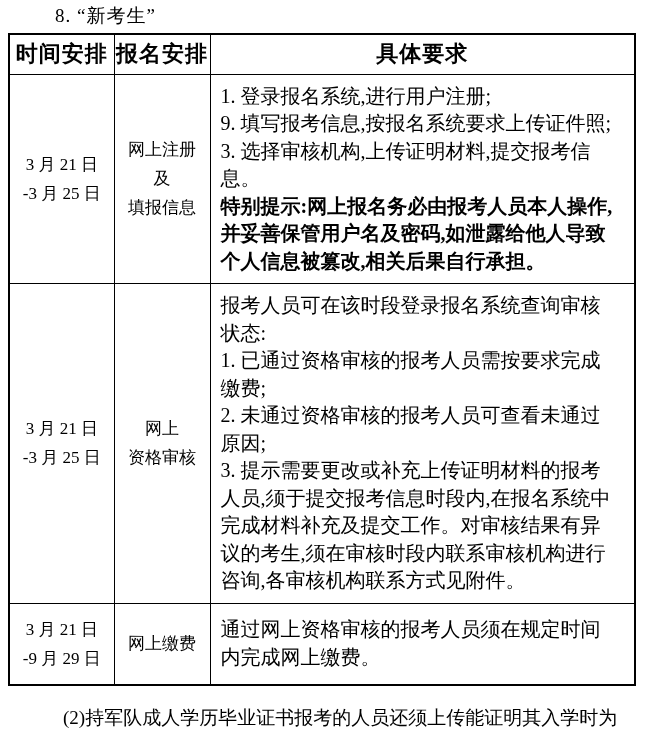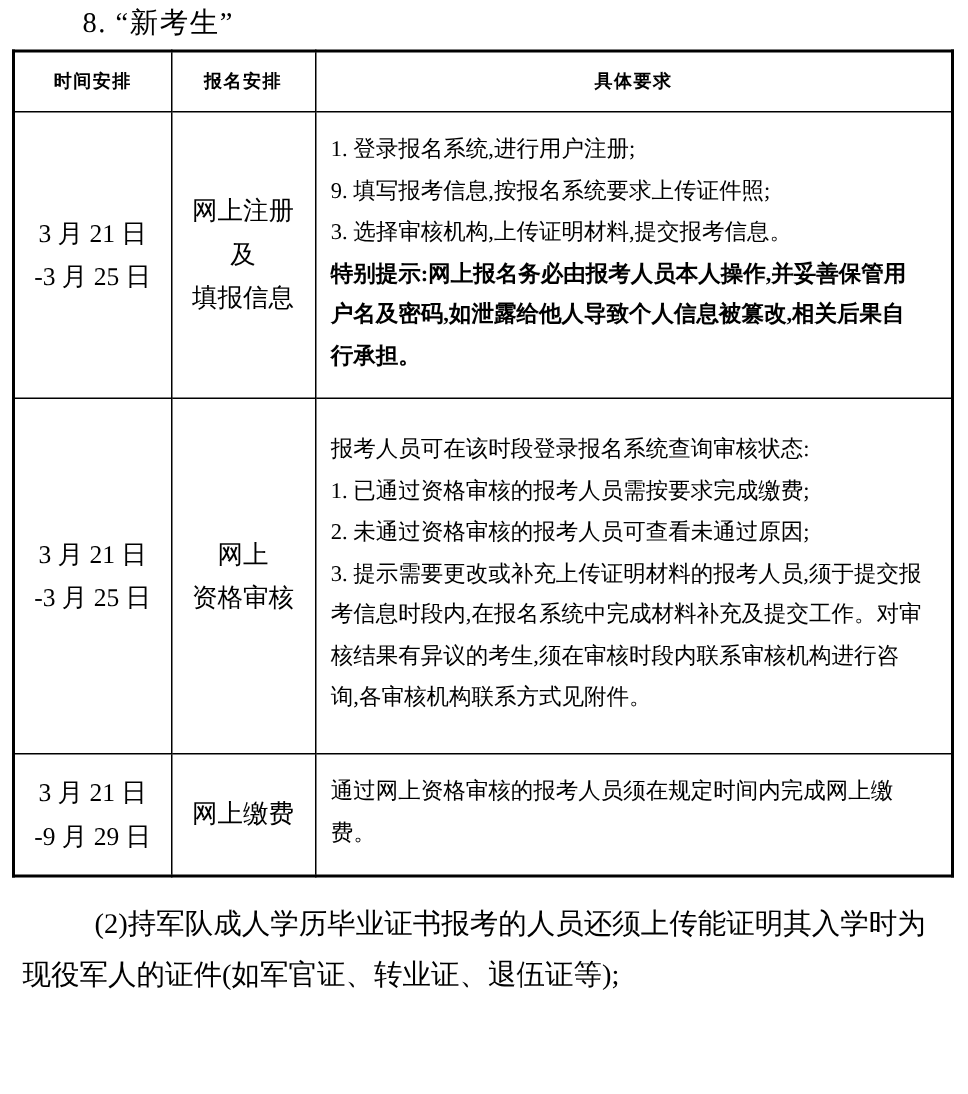--- a/index.html
+++ b/index.html
@@ -22,39 +22,39 @@
     border-collapse: collapse;
     table-layout: fixed;
     width: 626px;
     margin-left: 8px;
     border: 2px solid #000;
   }
   .reg-table th, .reg-table td {
     border: 1px solid #000;
   }
   .reg-table th {
-    font-size: 12px;
+    font-size: 22px;
     font-weight: bold;
     height: 40px;
     vertical-align: middle;
     letter-spacing: 1px;
   }
   col.c1 { width: 105px; }
   col.c2 { width: 96px; }
   col.c3 { width: 425px; }
 
   td.cell-center {
     text-align: center;
     vertical-align: middle;
     font-size: 17px;
     line-height: 29px;
   }
   td.cell-req {
     vertical-align: middle;
-    font-size: 15px;
+    font-size: 20px;
     line-height: 27.5px;
     padding: 8px 19px 8px 10px;
   }
   tr.row-1 { height: 191px; }
   tr.row-2 { height: 237px; }
   tr.row-3 { height: 82px; }
 
   .notice { font-weight: bold; }
 
   .footer-block {

